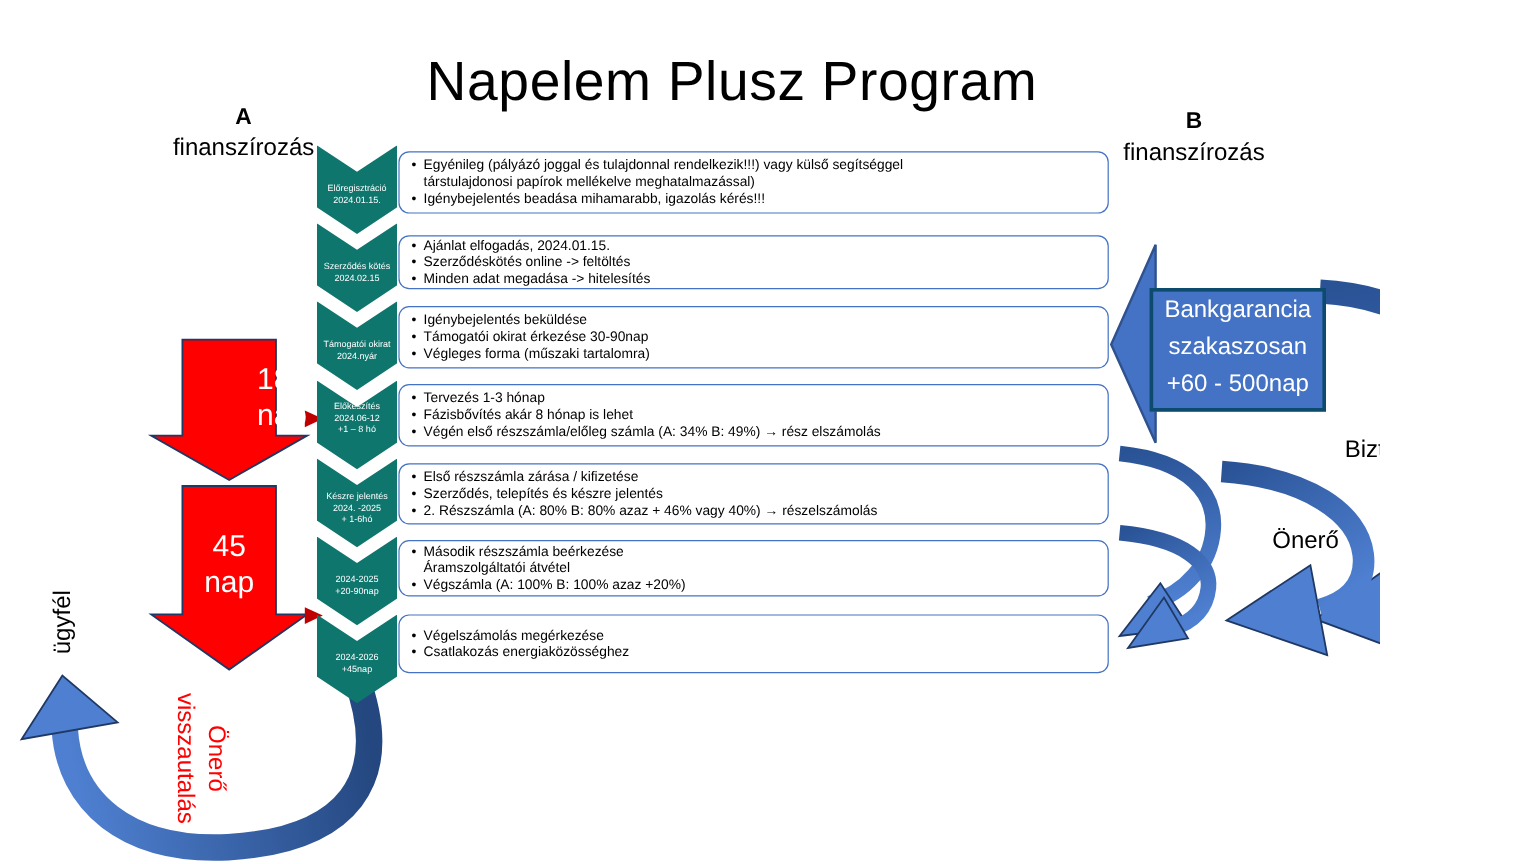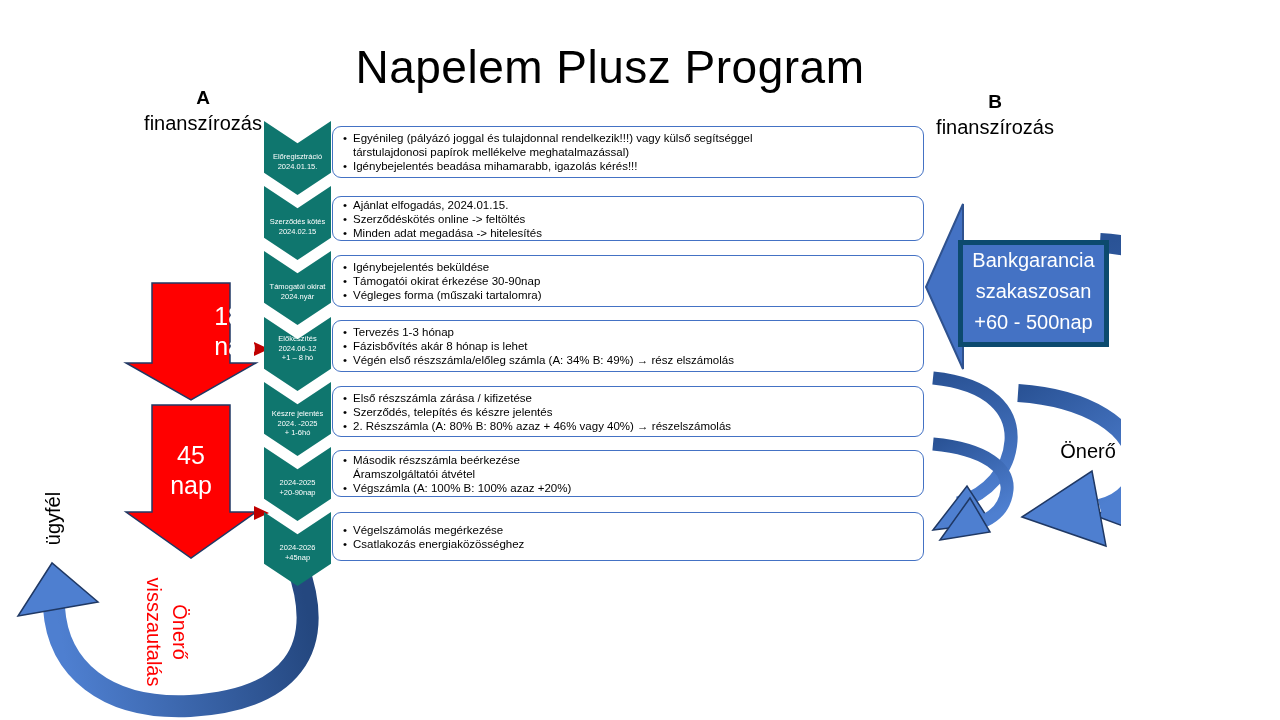--- a/index.html
+++ b/index.html
@@ -1,17 +1,17 @@
 <!DOCTYPE html>
 <html><head>
 <meta charset="utf-8">
 <style>
   html,body{margin:0;padding:0;background:#fff;}
   .canvas{position:relative;width:1121px;height:720px;background:#fff;overflow:hidden;
-          font-family:"Liberation Sans",sans-serif;color:#000;}
+          font-family:"Liberation Sans",sans-serif;color:#000;padding-left:29px;}
   .svg-layer{position:absolute;left:0;top:0;z-index:1;}
   .title{position:absolute;top:40px;left:0;width:1220px;text-align:center;
          font-size:46px;font-weight:300;letter-spacing:0.5px;z-index:3;}
   .fin-label{position:absolute;width:130px;text-align:center;z-index:3;}
   .fin-letter{font-size:19px;font-weight:bold;line-height:24px;}
   .fin-text{font-size:20px;line-height:26px;}
   
   .chevron{position:absolute;left:264px;width:67px;height:74px;background:#0f766e;
            clip-path:polygon(0 0,50% 30%,100% 0,100% 70%,50% 100%,0 70%);
            z-index:4;}
@@ -22,21 +22,21 @@
             border:1.3px solid #4472C4;border-radius:9px;background:#fff;
             padding:2px 10px;font-size:11.5px;line-height:14px;
             display:flex;flex-direction:column;justify-content:center;z-index:3;}
   .bullet-line{position:relative;padding-left:10px;}
   .bullet-line .bullet{position:absolute;left:0;top:0;}
   
   .red-arrow-text{position:absolute;left:152px;width:78px;color:#fff;
                   font-size:25px;line-height:30px;text-align:center;z-index:3;}
   
   .bank-plate{position:absolute;left:958px;top:240px;width:141px;height:97px;
-              background:#4472C4;border:5px solid #0c4a6e;color:#fff;z-index:3;
+              background:#4472C4;border:3px solid #0c4a6e;color:#fff;z-index:3;
               font-size:20px;line-height:31px;text-align:center;}
   .note{position:absolute;text-align:center;font-size:20px;line-height:27px;z-index:3;}
   .rot-ccw{transform:rotate(-90deg);}
   .rot-cw{transform:rotate(90deg);}
   .red-note{color:#FF0000;}
 </style>
 </head>
 <body>
 
 <div class="canvas">

